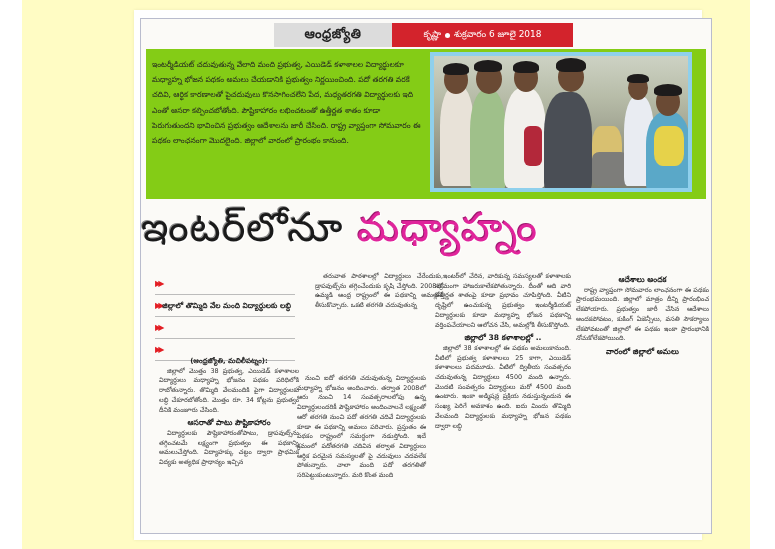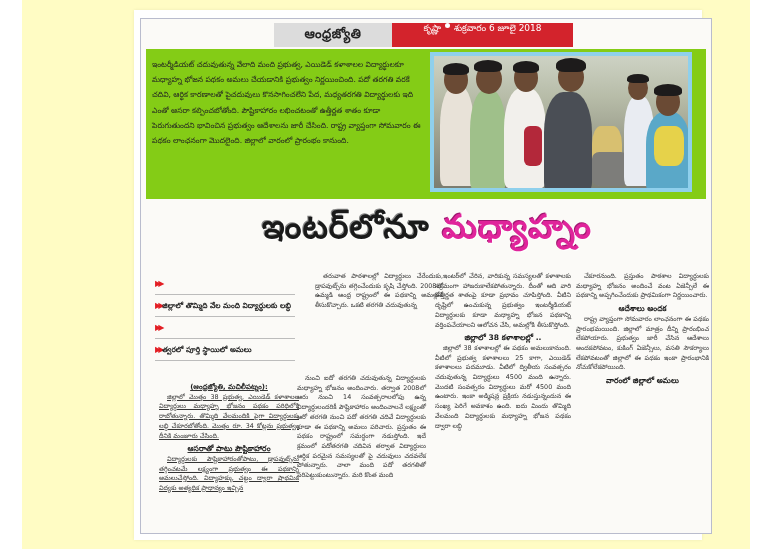--- a/index.html
+++ b/index.html
@@ -6,46 +6,46 @@
   html, body { width: 775px; height: 549px; overflow: hidden; background: #ffffff; }
   body { font-family: "DejaVu Sans", sans-serif; position: relative; }
 
   .yellow-bg { position: absolute; left: 22px; top: 0; width: 728px; height: 549px; background: #fffcc4; }
 
   .card { position: absolute; left: 97px; top: 10px; width: 568px; height: 530px; background: #ffffff; box-shadow: 0 0 3px rgba(0,0,0,0.08); margin-left: 37px; }
   .frame { position: absolute; left: 6px; top: 8px; width: 572px; height: 516px; border: 1px solid #b9bccd; background: #fbfaf7; }
 
   .masthead { position: absolute; left: 133px; top: 4px; height: 24px; display: flex; }
   .mast-logo { width: 118px; height: 24px; background: #dcdcdc; display: flex; align-items: center; justify-content: center; font-weight: bold; font-size: 13px; color: #222; letter-spacing: 0.5px; }
-  .mast-date { width: 181px; height: 24px; background: #d3232c; color: #fff; display: flex; justify-content: center; font-size: 9px; gap: 4px; }
+  .mast-date { width: 181px; height: 24px; background: #d3232c; color: #fff; display: flex; align-items: center; justify-content: center; font-size: 9px; gap: 4px; }
   .mast-date .dot { width: 5px; height: 5px; border-radius: 50%; background: #fff; display: inline-block; }
 
   .intro { position: absolute; left: 5px; top: 30px; width: 560px; height: 150px; background: #84cc16; }
   .intro-text { position: absolute; left: 6px; top: 8px; width: 272px; font-size: 7.6px; line-height: 15.2px; color: #222; }
 
   .photo { position: absolute; left: 284px; top: 3px; width: 262px; height: 140px; background: #8fd0ec; padding: 4px; }
   .photo-inner { width: 100%; height: 100%; position: relative; overflow: hidden;
     background: linear-gradient(180deg, #cdd2c4 0%, #b8bda9 30%, #9ea18f 60%, #7c7d70 100%); }
   .person { position: absolute; border-radius: 40% 40% 10% 10%; }
   .head { position: absolute; border-radius: 50%; background: #6a4a34; }
   .hair { position: absolute; border-radius: 50% 50% 30% 30%; background: #1d1b1b; }
 
-  .headline { position: absolute; left: 0; top: 182px; width: 572px; text-align: center; font-size: 33px; font-weight: bold; line-height: 52px; letter-spacing: 1px; }
+  .headline { position: absolute; left: 0; top: 182px; width: 572px; font-size: 40px; font-weight: normal; line-height: 52px; letter-spacing: 1px; }
   .headline .black { color: #1a1a1a; text-shadow: 1px 1px 0 #fff, -1px -1px 0 #888; }
   .headline .pink { color: #e0249b; text-shadow: 1px 1px 0 #fff, -1px -1px 0 #a01870; }
 
   .bullets { position: absolute; left: 14px; top: 254px; width: 140px; }
   .bullet { font-size: 7.4px; font-weight: bold; color: #222; height: 22px; line-height: 20px; border-bottom: 1px solid #bcbcbc; white-space: nowrap; display: flex; align-items: center; }
   .bullet .arrow { color: #e31e24; font-size: 8px; margin-right: 1px; letter-spacing: -3px; }
 
   .col { position: absolute; font-size: 6.4px; line-height: 9.7px; color: #333; text-align: justify; }
   .col p { margin: 0; text-indent: 8px; }
   .byline { font-weight: bold; text-align: center; font-size: 7px; color: #222; }
   .subhead { font-weight: bold; text-align: center; font-size: 7.6px; color: #1a1a1a; margin: 3px 0 1px; }
-  .col1 { left: 18px; top: 364px; width: 140px; text-decoration: underline; }
+  .col1 { left: 18px; top: 338px; width: 140px; }
   .col2a { left: 174px; top: 253px; width: 128px; }
   .col2b { left: 156px; top: 355px; width: 129px; }
   .col3 { left: 294px; top: 253px; width: 136px; }
   .col4 { left: 435px; top: 253px; width: 133px; }
 </style>
 </head>
 <body>
 
 <div class="yellow-bg"></div>
 
@@ -109,21 +109,20 @@
       </div>
       <div class="bullet">
         <span class="arrow">▶▶</span>
         <span>జిల్లాలో తొమ్మిది వేల మంది విద్యార్థులకు లబ్ధి</span>
       </div>
       <div class="bullet">
         <span class="arrow">▶▶</span>
       </div>
       <div class="bullet">
         <span class="arrow">▶▶</span>
-        <span>త్వరలో పూర్తి స్థాయిలో అమలు</span>
       </div>
     </div>
 
     <div class="col col1">
       <div class="byline">(ఆంధ్రజ్యోతి, మచిలీపట్నం):</div>
       <p>జిల్లాలో మొత్తం 38 ప్రభుత్వ, ఎయిడెడ్ కళాశాలల విద్యార్థులు మధ్యాహ్న భోజనం పథకం పరిధిలోకి రాబోతున్నారు. తొమ్మిది వేలమందికి పైగా విద్యార్థులకు లబ్ధి చేకూరబోతోంది. మొత్తం రూ. 34 కోట్లను ప్రభుత్వం దీనికి మంజూరు చేసింది.</p>
       <div class="subhead">ఆసరాతో పాటు పౌష్టికాహారం</div>
       <p>విద్యార్థులకు పౌష్టికాహారంతోపాటు, డ్రాపవుట్స్‌ను తగ్గించటమే లక్ష్యంగా ప్రభుత్వం ఈ పథకాన్ని అమలుచేస్తోంది. విద్యాహక్కు చట్టం ద్వారా ప్రాథమిక విద్యకు అత్యధిక ప్రాధాన్యం ఇచ్చిన</p>
     </div>
 
@@ -134,20 +133,19 @@
       <p>నుంచి ఐదో తరగతి చదువుతున్న విద్యార్థులకు మధ్యాహ్న భోజనం అందించారు. తర్వాత 2008లో ఆరు నుంచి 14 సంవత్సరాలలోపు ఉన్న విద్యార్థులందరికీ పౌష్టికాహారం అందించాలనే లక్ష్యంతో ఆరో తరగతి నుంచి పదో తరగతి చదివే విద్యార్థులకు కూడా ఈ పథకాన్ని అమలు పరిచారు. ప్రస్తుతం ఈ పథకం రాష్ట్రంలో సమర్థంగా నడుస్తోంది. ఇదే క్రమంలో పదోతరగతి చదివిన తర్వాత విద్యార్థులు ఆర్థిక పరమైన సమస్యలతో పై చదువులు చదవలేక పోతున్నారు. చాలా మంది పదో తరగతితో సరిపెట్టుకుంటున్నారు. మరి కొంత మంది</p>
     </div>
 
     <div class="col col3">
       <p>ఇంటర్‌లో చేరిన, వారికున్న సమస్యలతో కళాశాలకు సక్రమంగా హాజరుకాలేకపోతున్నారు. దీంతో ఆది వారి ఉత్తీర్ణత శాతంపై కూడా ప్రభావం చూపిస్తోంది. వీటిని దృష్టిలో ఉంచుకున్న ప్రభుత్వం ఇంటర్మీడియట్ విద్యార్థులకు కూడా మధ్యాహ్న భోజన పథకాన్ని వర్తింపచేయాలని ఆలోచన చేసి, అమల్లోకి తీసుకొస్తోంది.</p>
       <div class="subhead">జిల్లాలో 38 కళాశాలల్లో ..</div>
       <p>జిల్లాలో 38 కళాశాలల్లో ఈ పథకం అమలుకానుంది. వీటిలో ప్రభుత్వ కళాశాలలు 25 కాగా, ఎయిడెడ్ కళాశాలలు పదమూడు. వీటిలో ద్వితీయ సంవత్సరం చదువుతున్న విద్యార్థులు 4500 మంది ఉన్నారు. మొదటి సంవత్సరం విద్యార్థులు మరో 4500 మంది ఉంటారు. ఇంకా అడ్మిషన్ల ప్రక్రియ నడుస్తున్నందున ఈ సంఖ్య పెరిగే అవకాశం ఉంది. ఐదు మిందు తొమ్మిది వేలమంది విద్యార్థులకు మధ్యాహ్న భోజన పథకం ద్వారా లబ్ధి</p>
     </div>
 
     <div class="col col4">
-      <p>చేకూరనుంది. ప్రస్తుతం పాఠశాల విద్యార్థులకు మధ్యాహ్న భోజనం అందించే వంట ఏజెన్సీలే ఈ పథకాన్ని అప్పగించేందుకు ప్రాథమికంగా నిర్ణయించారు.</p>
       <div class="subhead">ఆదేశాలు అందక</div>
       <p>రాష్ట్ర వ్యాప్తంగా సోమవారం లాంఛనంగా ఈ పథకం ప్రారంభమయింది. జిల్లాలో మాత్రం దీన్ని ప్రారంభించ లేకపోయారు. ప్రభుత్వం జారీ చేసిన ఆదేశాలు అందకపోవటం, కుకింగ్ ఏజెన్సీలు, వసతి సౌకర్యాలు లేకపోవటంతో జిల్లాలో ఈ పథకం ఇంకా ప్రారంభానికి నోచుకోలేకపోయింది.</p>
       <div class="subhead">వారంలో జిల్లాలో అమలు</div>
     </div>
 
   </div>
 </div>
 
 </body></html>

